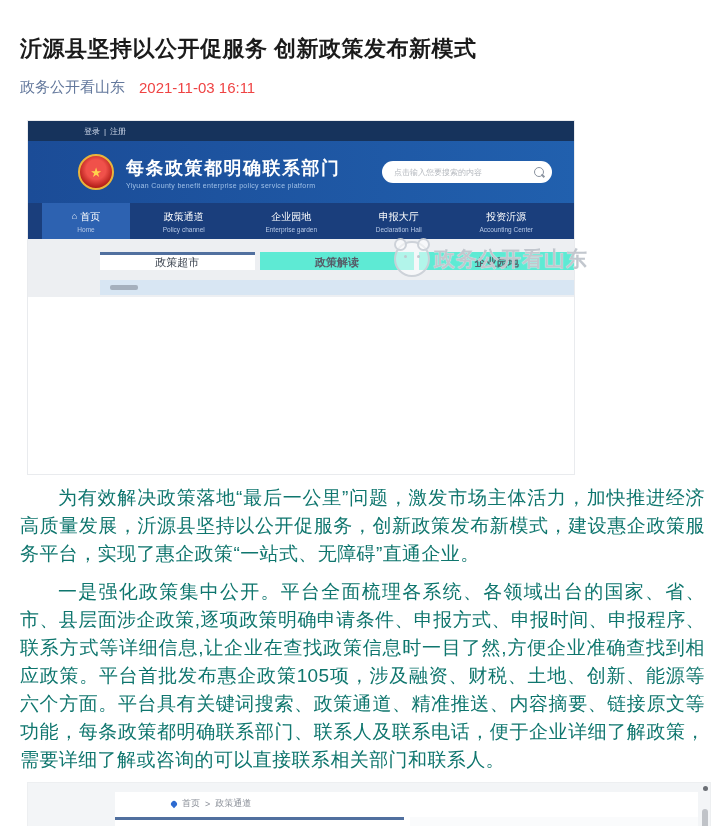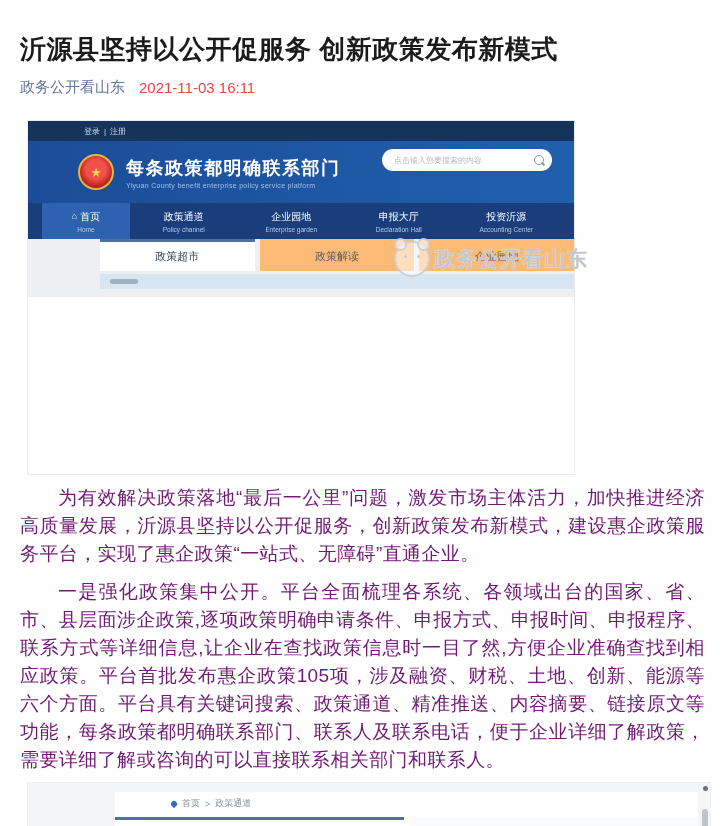--- a/index.html
+++ b/index.html
@@ -1,34 +1,34 @@
 <!DOCTYPE html>
 <html><head>
 <meta charset="utf-8">
 <style>
   html,body{margin:0;padding:0;background:#fff;}
   body{width:720px;height:826px;overflow:hidden;font-family:"Liberation Sans","DejaVu Sans",sans-serif;}
   .page{width:720px;height:826px;background:#fff;position:relative;}
 
   
-  .article-title{margin:0;padding:34px 20px 0 20px;font-size:26px;line-height:30px;font-weight:700;color:#1b1b1b;letter-spacing:.5px;}
+  .article-title{margin:0;padding:34px 20px 0 20px;font-size:22px;line-height:30px;font-weight:700;color:#1b1b1b;letter-spacing:.5px;}
   .byline{display:flex;align-items:center;gap:14px;padding:14px 20px 0 20px;font-size:15px;}
   .byline .source{color:#63789c;cursor:pointer;}
   .byline .date{color:#ef4444;}
 
   
   .shot1{margin:24px 0 0 28px;width:546px;height:353px;position:relative;box-shadow:0 0 0 1px #e9ebee;}
   .topbar{height:20px;background:#16335c;display:flex;align-items:center;padding-left:56px;font-size:8px;color:#cfd9ea;gap:4px;}
   .topbar span{cursor:pointer;}
   .hd{height:62px;background:linear-gradient(90deg,#1b4c97,#2160ae);display:flex;align-items:center;position:relative;}
   .emblem{width:32px;height:32px;border-radius:50%;margin-left:50px;background:radial-gradient(circle at 50% 42%,#f0514a 0 40%,#b51f1a 72%,#8f1410 100%);border:2px solid #e9b43c;display:flex;align-items:center;justify-content:center;color:#ffd34d;font-size:13px;line-height:1;flex:0 0 auto;}
   .hd-titles{margin-left:12px;color:#fff;}
   .hd-zh{font-size:18px;font-weight:700;letter-spacing:1.5px;}
   .hd-en{font-size:7px;color:#9fc0e8;margin-top:2px;letter-spacing:.3px;}
-  .search{position:absolute;right:22px;top:8px;width:152px;height:22px;background:#fff;border-radius:11px;display:flex;align-items:center;padding:0 8px 0 10px;}
+  .search{position:absolute;right:22px;top:20px;width:152px;height:22px;background:#fff;border-radius:11px;display:flex;align-items:center;padding:0 8px 0 10px;}
   .search input{border:0;outline:0;flex:1;font-size:8px;color:#666;background:transparent;font-family:inherit;min-width:0;}
   .search input::placeholder{color:#b4b8be;}
   .mag{width:8px;height:8px;border:1.5px solid #8a93a0;border-radius:50%;position:relative;flex:0 0 auto;}
   .mag::after{content:"";position:absolute;width:1.5px;height:4px;background:#8a93a0;left:7px;top:6px;transform:rotate(-45deg);}
   .nav{height:36px;background:#1a3e7c;display:flex;align-items:stretch;padding:0 14px;}
   .nav-item{flex:1;display:flex;flex-direction:column;align-items:center;justify-content:center;cursor:pointer;}
   .nav-item.active{flex:0 0 88px;background:#2d62b1;}
   .nav-zh{font-size:10px;color:#fff;display:flex;align-items:center;gap:3px;}
   .nav-en{font-size:6.5px;color:#b6c8e6;margin-top:2px;}
   .home-glyph{font-size:9px;color:#fff;line-height:1;}
@@ -62,37 +62,37 @@
   .t1{left:-24px;bottom:-20px;width:170px;height:58px;background:#17371f;}
   .t2{left:120px;bottom:-14px;width:90px;height:36px;background:#1d4527;}
   .t3{left:230px;bottom:-16px;width:110px;height:40px;background:#265732;}
   .t4{left:360px;bottom:-18px;width:120px;height:40px;background:#1f4a2a;}
   .t5{right:120px;bottom:-16px;width:120px;height:46px;background:#2f6238;}
   .t6{right:-20px;bottom:-24px;width:190px;height:84px;background:#3a6b40;}
   .t7{right:30px;bottom:20px;width:60px;height:70px;background:#2c5b35;}
 
   
   .lower{height:58px;background:#edeff2;padding-left:72px;position:relative;box-sizing:border-box;}
-  .tabs-row{display:flex;height:32px;}
+  .tabs-row{display:flex;height:32px;padding-top:6px;align-items:center;}
   .ctab{flex:1;display:flex;align-items:center;justify-content:center;font-size:11px;color:#3c4450;background:#fff;border-top:3px solid transparent;box-sizing:border-box;cursor:pointer;}
   .ctab.active{border-top-color:#51709f;}
-  .ctab + .ctab{margin-left:5px;background:#fdba74;color:#565d68;}
+  .ctab + .ctab{margin-left:5px;background:#5eead4;color:#565d68;font-weight:bold;}
   .blue-bar{height:15px;margin-top:3px;background:#d8e6f3;position:relative;}
   .smudge{position:absolute;left:10px;top:5px;width:28px;height:5px;border-radius:2px;background:#8a93a0;opacity:.65;}
   .watermark{position:absolute;right:-14px;top:2px;display:flex;align-items:center;gap:4px;pointer-events:none;}
   .mascot{width:32px;height:32px;border-radius:50%;border:2px solid #ccd1d8;background:rgba(255,255,255,.55);position:relative;opacity:.95;}
   .mascot::before,.mascot::after{content:"";position:absolute;width:9px;height:9px;border-radius:50%;border:2px solid #ccd1d8;background:rgba(255,255,255,.6);top:-5px;}
   .mascot::before{left:-2px;} .mascot::after{right:-2px;}
   .m-eye{position:absolute;width:3px;height:3px;border-radius:50%;background:#c3c8cf;top:12px;}
   .m-eye.l{left:8px;} .m-eye.r{right:8px;}
   .wm-text{font-size:21px;font-weight:600;color:#c2c7ce;letter-spacing:1px;text-shadow:0 0 1px #fff;}
 
   
   .body-text{padding:0 15px 0 20px;}
-  .body-text p{margin:10px 0 0 0;font-size:19px;line-height:28px;color:#701a75;text-indent:2em;text-align:justify;letter-spacing:.4px;}
+  .body-text p{margin:10px 0 0 0;font-size:19px;line-height:28px;color:#0f766e;text-indent:2em;text-align:justify;letter-spacing:.4px;}
 
   
   .shot2{margin:9px 0 0 28px;width:682px;height:57px;background:#f3f5f7;position:relative;overflow:hidden;box-shadow:0 0 0 1px #edeff1;}
   .shot2-card{position:absolute;left:87px;right:12px;top:9px;bottom:0;background:#fff;}
   .crumb{display:flex;align-items:center;gap:5px;padding:5px 0 0 56px;font-size:9px;color:#8a8f98;}
   .pin{width:6px;height:6px;border-radius:50% 50% 50% 0;transform:rotate(-45deg);background:#2e6bd0;flex:0 0 auto;}
   .crumb span{cursor:pointer;}
   .crumb .sep{cursor:default;}
   .tabs2{display:flex;margin-top:7px;height:30px;}
   .p-tab{flex:1;display:flex;align-items:flex-start;justify-content:center;padding-top:8px;font-size:11px;color:#474e59;background:#fff;border-top:3px solid transparent;box-sizing:border-box;cursor:pointer;}

